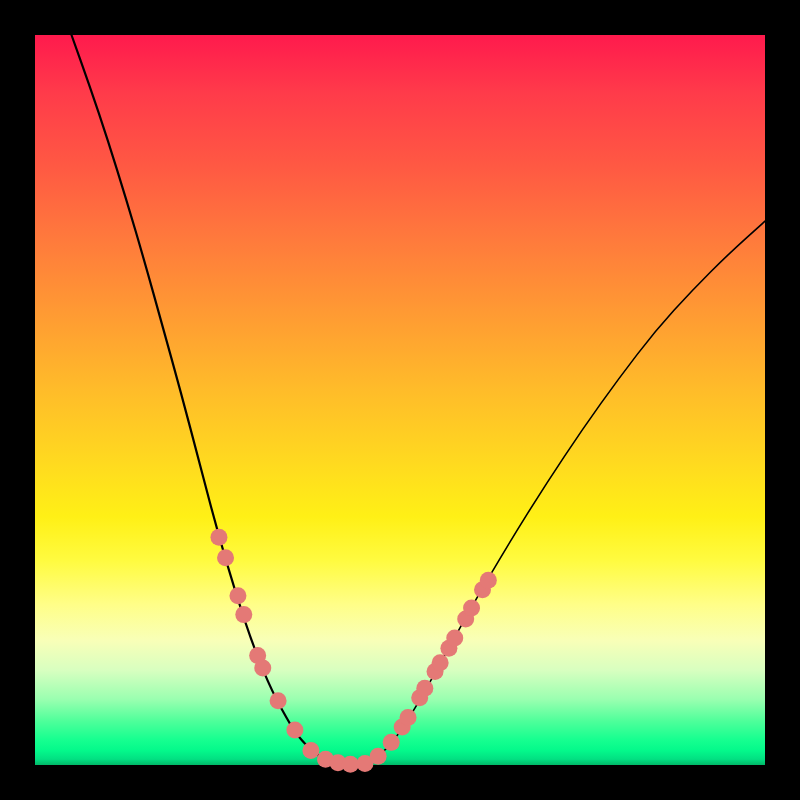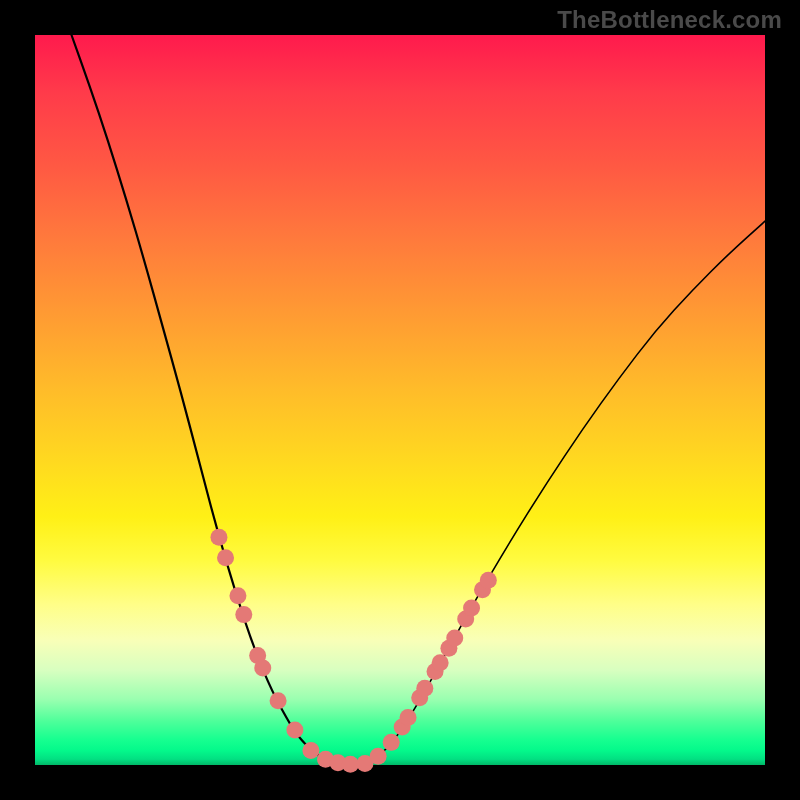--- a/index.html
+++ b/index.html
@@ -54,21 +54,20 @@
     position: absolute;
     left: 0; top: 0;
     width: 730px; height: 730px;
     overflow: visible;
   }
 </style>
 </head>
 <body>
 
 <div class="frame">
-  <div class="watermark">TheBottleneck.com</div>
   <div class="plot">
     <svg class="curves" viewBox="0 0 730 730" preserveAspectRatio="none">
       <path id="left-path" fill="none" stroke-width="2.2" stroke-linecap="round" d="M 36.50 0.00 Q 36.50 0.00 45.63 25.55 Q 54.75 51.10 63.88 78.47 Q 73.00 105.85 82.13 135.05 Q 91.25 164.25 100.38 195.28 Q 109.50 226.30 118.63 259.15 Q 127.75 292.00 136.88 324.85 Q 146.00 357.70 155.13 392.38 Q 164.25 427.05 173.38 461.73 Q 182.50 496.40 191.63 527.42 Q 200.75 558.45 209.88 585.83 Q 219.00 613.20 228.13 635.10 Q 237.25 657.00 246.38 673.42 Q 255.50 689.85 259.15 695.33 Q 262.80 700.80 270.10 708.83 Q 277.40 716.86 284.70 721.24 Q 292.00 725.62 299.30 727.44 Q 306.60 729.27 313.90 729.63 T 321.20 730.00" stroke="#000000"></path>
       <path id="right-path" fill="none" stroke-width="1.6" stroke-linecap="round" d="M 321.20 730.00 Q 321.20 730.00 328.50 728.17 Q 335.80 726.35 343.10 720.88 Q 350.40 715.40 357.70 706.27 Q 365.00 697.15 374.13 682.55 Q 383.25 667.95 392.38 651.53 Q 401.50 635.10 410.63 618.67 Q 419.75 602.25 428.88 585.83 Q 438.00 569.40 456.25 538.38 Q 474.50 507.35 492.75 478.15 Q 511.00 448.95 529.25 421.57 Q 547.50 394.20 565.75 368.65 Q 584.00 343.10 602.25 319.38 Q 620.50 295.65 638.75 275.57 Q 657.00 255.50 675.25 237.25 Q 693.50 219.00 711.75 202.57 T 730.00 186.15" stroke="#000000"></path>
       <g id="marker-group">
           <circle cx="183.96" cy="502.24" r="8.5" fill="#e47976"></circle>
           <circle cx="190.53" cy="522.68" r="8.5" fill="#e47976"></circle>
           <circle cx="202.94" cy="560.64" r="8.5" fill="#e47976"></circle>
           <circle cx="208.78" cy="579.62" r="8.5" fill="#e47976"></circle>
           <circle cx="222.65" cy="620.50" r="8.5" fill="#e47976"></circle>

